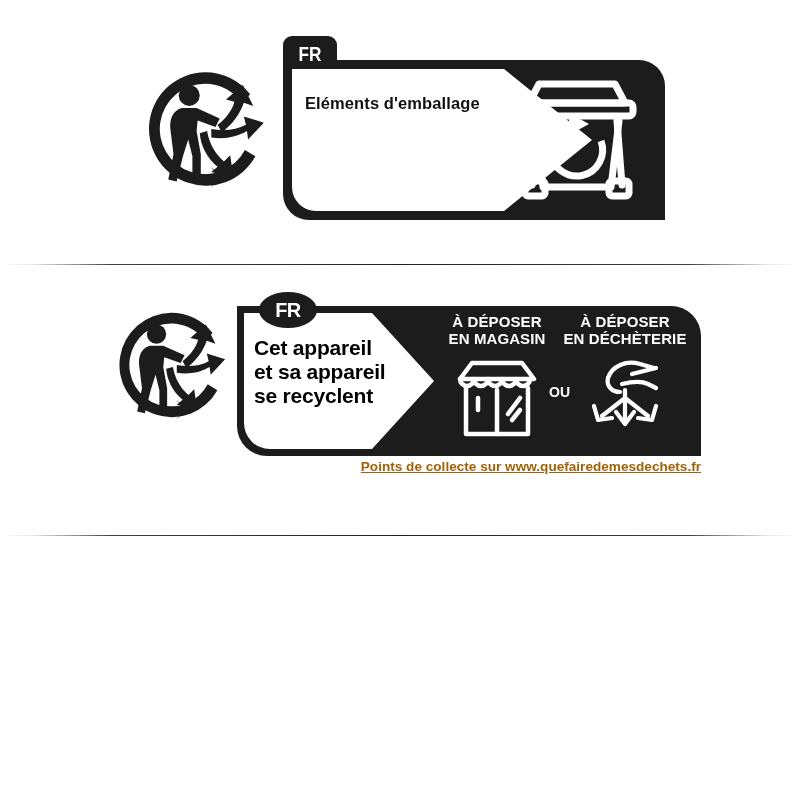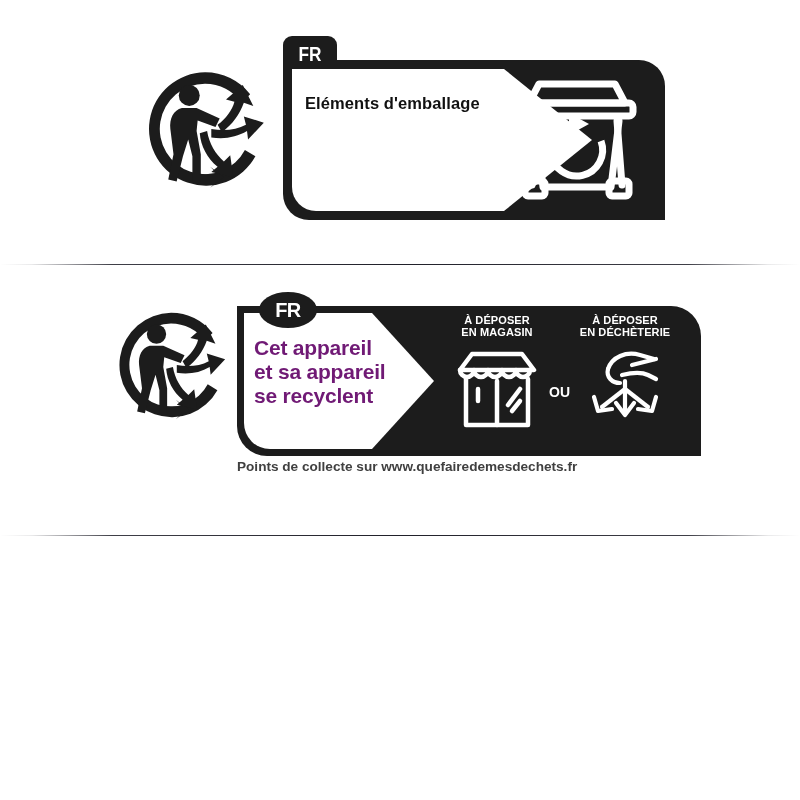--- a/index.html
+++ b/index.html
@@ -149,21 +149,21 @@
     left: 7px;
     top: 7px;
     width: 190px;
     height: 136px;
   }
   .panel2-text {
     position: absolute;
     left: 17px;
     top: 30px;
     width: 175px;
-    color: #701a75;
+    color: #000000;
     font-size: 21px;
     font-weight: bold;
     line-height: 1.14;
     letter-spacing: -0.2px;
   }
   
   .fr-oval {
     position: absolute;
     left: 22px;
     top: -14px;
@@ -186,21 +186,21 @@
   .drop-col {
     position: absolute;
     top: 8px;
     width: 124px;
     text-align: center;
     color: #ffffff;
   }
   .drop-col-1 { left: 198px; }
   .drop-col-2 { left: 326px; }
   .drop-title {
-    font-size: 11px;
+    font-size: 15px;
     font-weight: bold;
     line-height: 1.12;
     letter-spacing: 0.1px;
     white-space: pre-line;
   }
   .drop-icon {
     margin: 6px auto 0;
     width: 86px;
     height: 86px;
   }
@@ -213,25 +213,26 @@
     color: #ffffff;
     font-size: 14px;
     font-weight: bold;
   }
 
   .footnote {
     position: absolute;
     left: 237px;
     top: 458px;
     width: 464px;
-    text-align: left;
-    color: #404040;
+    text-align: right;
+    color: #a16207;
     font-size: 13.6px;
     font-weight: bold;
     line-height: 1.28;
+    text-decoration: underline;
   }
   .footnote div { white-space: nowrap; }
 </style>
 </head>
 <body>
 
 <div class="canvas">
 
   <div class="label-block" id="label-packaging">
 

